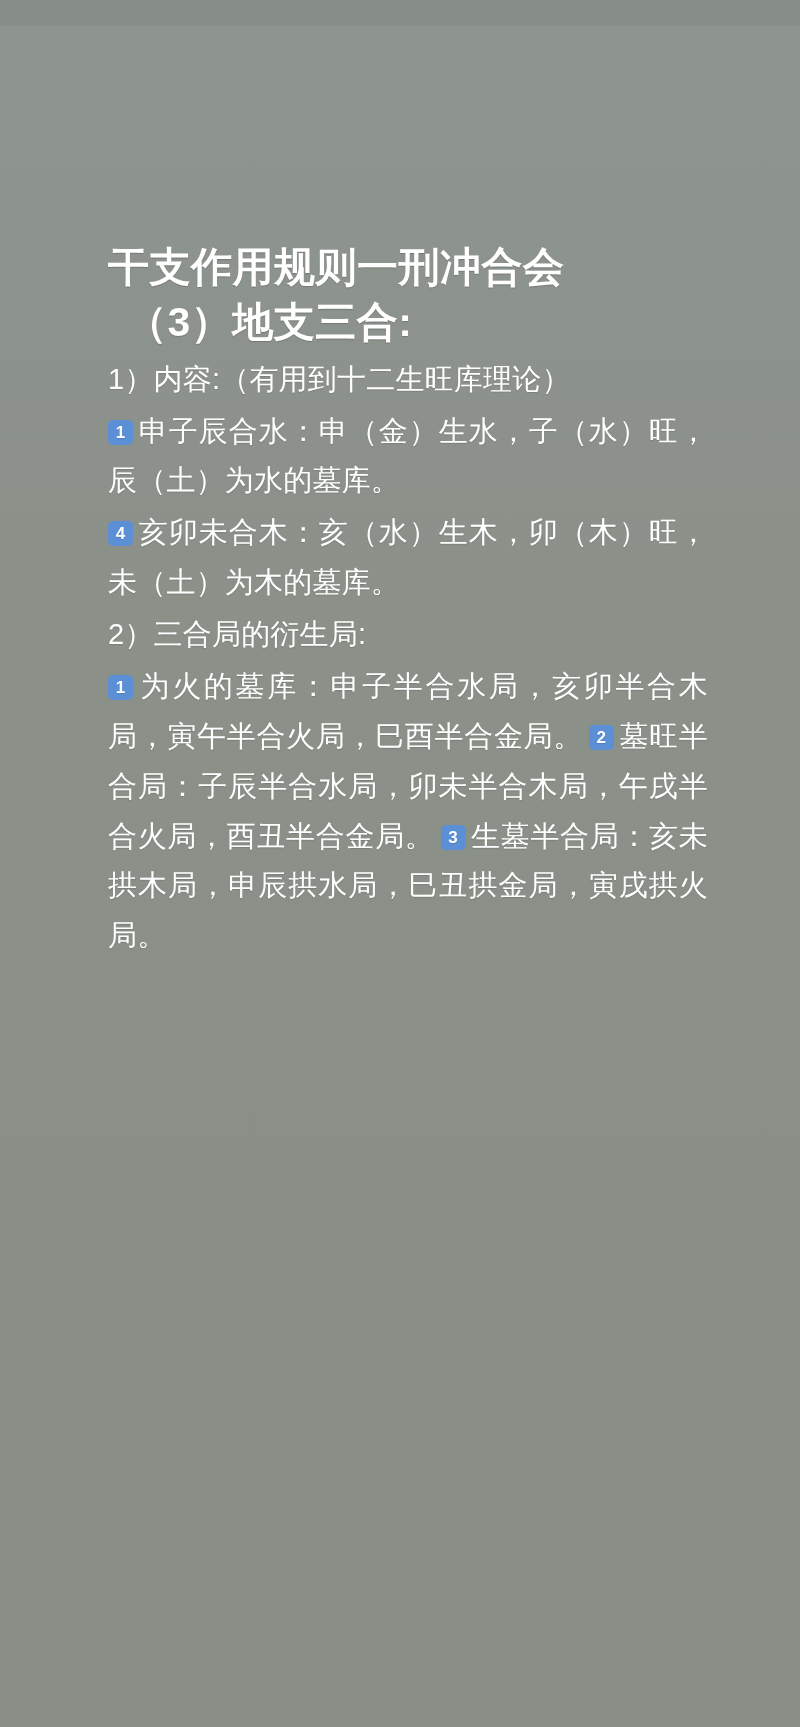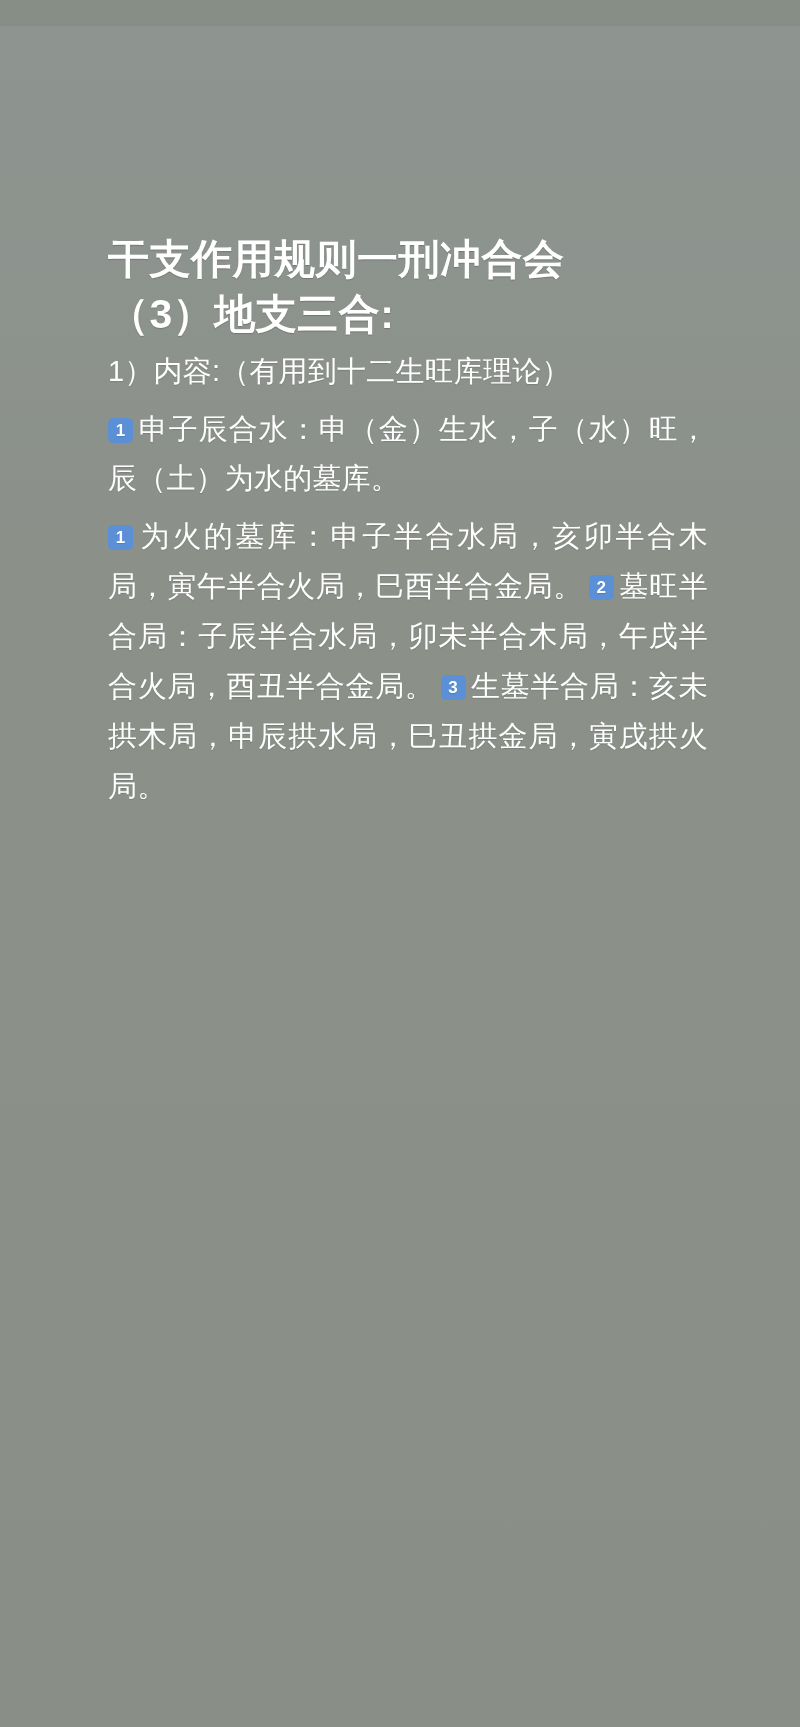--- a/index.html
+++ b/index.html
@@ -25,46 +25,47 @@
     left: 0;
     right: 0;
     height: 26px;
     background: #82887f;
     opacity: 0.55;
   }
   .content {
     position: absolute;
     left: 108px;
     right: 92px;
-    top: 232px;
+    top: 240px;
   }
   .title {
     color: #ffffff;
     font-weight: bold;
     font-size: 41px;
     line-height: 1.35;
     letter-spacing: 0.5px;
     margin: 0 0 4px 0;
     text-shadow: 0 1px 1px rgba(0,0,0,0.18);
   }
   .title .line2 {
     display: block;
+    margin-left: 18px;
   }
   .para {
     color: #ffffff;
     font-size: 29px;
     line-height: 1.72;
     margin: 0;
     text-align: justify;
     text-justify: inter-ideograph;
     text-shadow: 0 1px 1px rgba(0,0,0,0.12);
     letter-spacing: 0.2px;
   }
   .para + .para {
-    margin-top: 8px;
+    margin-top: 2px;
   }
   .num {
     display: inline-block;
     width: 25px;
     height: 25px;
     line-height: 25px;
     text-align: center;
     background: #5b8fd6;
     color: #ffffff;
     font-size: 17px;
@@ -97,20 +98,24 @@
 
     <p class="para">1）内容:（有用到十二生旺库理论）</p>
 
     <p class="para">
       <span class="num">1</span><span>申子辰合水：申（金）生水，子（水）旺，辰（土）为水的墓库。</span>
     </p>
 
 
 
 
+    <p class="para">
+      <span class="num">4</span><span>亥卯未合木：亥（水）生木，卯（木）旺，未（土）为木的墓库。</span>
+    </p>
 
+    <p class="para">2）三合局的衍生局:</p>
 
     <p class="para">
       <span class="num">1</span><span>为火的墓库：申子半合水局，亥卯半合木局，寅午半合火局，巳酉半合金局。</span><span class="num inline">2</span><span>墓旺半合局：子辰半合水局，卯未半合木局，午戌半合火局，酉丑半合金局。</span><span class="num inline">3</span><span>生墓半合局：亥未拱木局，申辰拱水局，巳丑拱金局，寅戌拱火局。</span>
     </p>
 
   </div>
 </div>
 
 </body></html>

